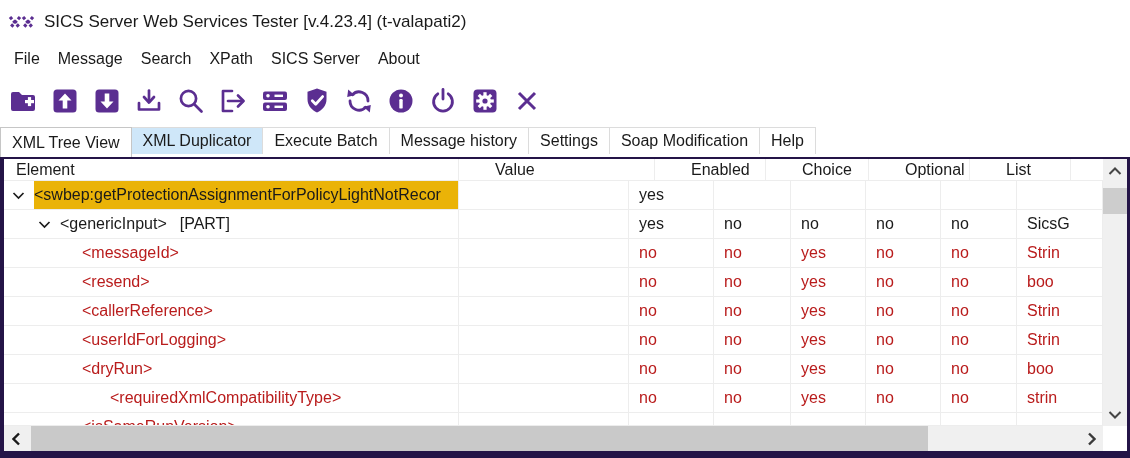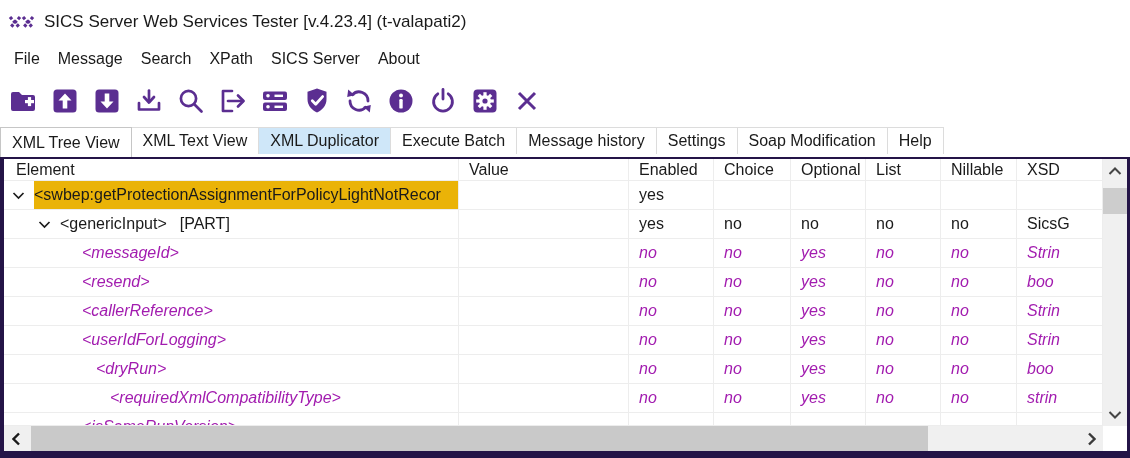--- a/index.html
+++ b/index.html
@@ -19,29 +19,29 @@
   
   .tabstrip{height:30px;display:flex;background:#fff;font-size:16px;}
   .tab{height:26px;display:flex;align-items:center;padding:0 11px;border:1px solid #dcdcdc;border-bottom:none;margin-right:-1px;background:#fff;white-space:nowrap;}
   .tab.active{height:29px;border-color:#c6c6c6;position:relative;z-index:2;}
   .tab.hover{background:#cfe7f9;}
   
   .frame{height:301px;border:2px solid #241447;border-left-width:4px;border-right-width:3px;border-bottom-width:7px;box-sizing:border-box;background:#fff;display:flex;flex-direction:column;}
   .gridwrap{flex:1;display:flex;min-height:0;}
   .grid{flex:1;min-width:0;overflow:hidden;display:flex;flex-direction:column;font-size:16px;}
   .gridrow{display:grid;grid-template-columns:455px 170px 85px 77px 75px 75px 76px minmax(0,1fr);}
-  .ghead{height:31px;border-bottom:1px solid #ededed;}
+  .ghead{height:31px;border-bottom:1px solid #ededed;gap:26px;}
   .hcell{display:flex;align-items:center;padding-left:10px;border-right:1px solid #ededed;white-space:nowrap;overflow:hidden;}
   .hcell.c0{padding-left:12px;}
   .grow{height:28px;border-bottom:1px solid #ededed;}
   .grow.partial{height:12px;overflow:hidden;}
   .grow.partial .cell{height:28px;}
   .cell{display:flex;align-items:center;padding-left:10px;border-right:1px solid #ededed;white-space:nowrap;overflow:hidden;}
   .cell.c0{padding-left:8px;}
-  .gray .cell{color:#a21caf;font-style:italic;}
+  .gray .cell{color:#b91c1c;}
   .exp{display:flex;align-items:center;margin-right:9px;flex:0 0 auto;}
   .eltext{white-space:nowrap;overflow:hidden;}
   .selbg{flex:1;align-self:stretch;display:flex;align-items:center;background:#eab308;min-width:0;}
   .suffix{margin-left:13px;}
   
   .vscroll{flex:0 0 24px;background:#f0f0f0;position:relative;}
   .vbtn{height:24px;display:flex;align-items:center;justify-content:center;}
   .vbtn.down{position:absolute;bottom:0;left:0;right:0;}
   .vthumb{position:absolute;top:29px;left:0;right:0;height:26px;background:#cdcdcd;}
   .hscrollrow{flex:0 0 25px;display:flex;}
@@ -179,21 +179,20 @@
     </button>
     <button class="tb">
       <svg width="30" height="30" viewBox="0 0 30 30">
         <path d="M7,7 L23,23 M23,7 L7,23" stroke="#5b2e91" stroke-width="3" fill="none"></path>
       </svg>
     </button>
   </div>
 
   <div class="tabstrip" id="tabstrip">
       <div class="tab active">XML Tree View</div>
-      <div class="tab">XML Text View</div>
       <div class="tab hover">XML Duplicator</div>
       <div class="tab">Execute Batch</div>
       <div class="tab">Message history</div>
       <div class="tab">Settings</div>
       <div class="tab">Soap Modification</div>
       <div class="tab">Help</div>
     </div>
 
   <div class="frame">
     <div class="gridwrap">
@@ -287,21 +286,21 @@
               </div>
               <div class="cell c1"></div>
               <div class="cell c2">no</div>
               <div class="cell c3">no</div>
               <div class="cell c4">yes</div>
               <div class="cell c5">no</div>
               <div class="cell c6">no</div>
               <div class="cell c7">Strin</div>
             </div>
             <div class="gridrow grow gray">
-              <div class="cell c0" style="padding-left: 78px; margin-left: 14px;">
+              <div class="cell c0" style="padding-left: 78px;">
                 <span class="eltext"><span class="eltext">&lt;dryRun&gt;</span></span>
               </div>
               <div class="cell c1"></div>
               <div class="cell c2">no</div>
               <div class="cell c3">no</div>
               <div class="cell c4">yes</div>
               <div class="cell c5">no</div>
               <div class="cell c6">no</div>
               <div class="cell c7">boo</div>
             </div>

